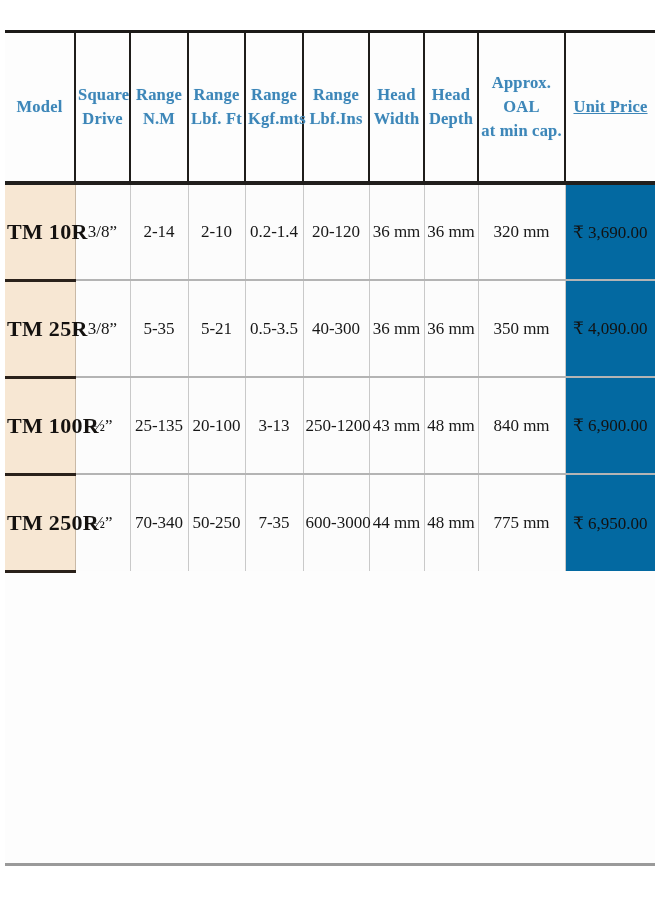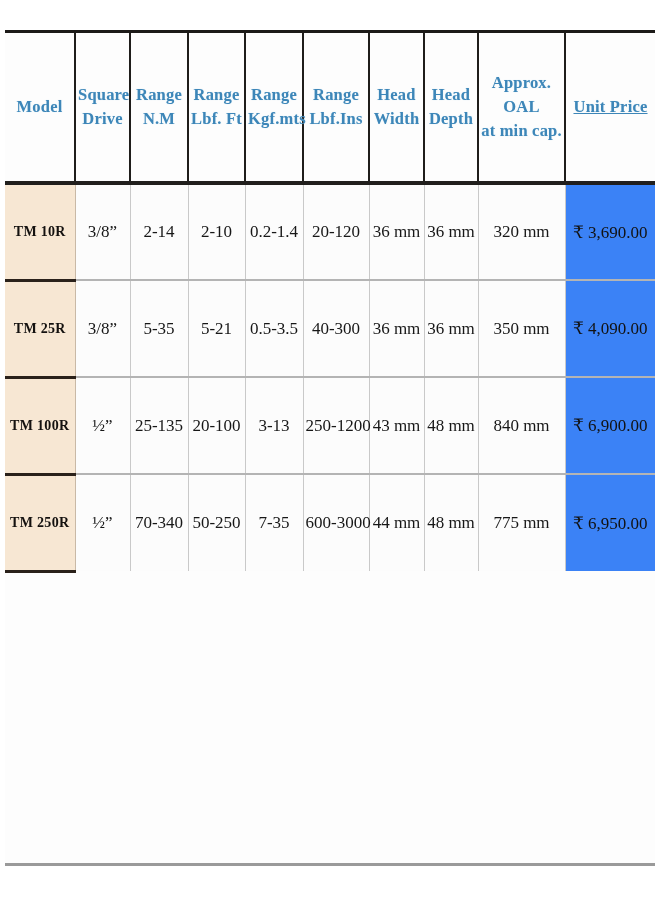--- a/index.html
+++ b/index.html
@@ -90,33 +90,33 @@
     white-space: nowrap;
     font-weight: 400;
   }
   tbody td:last-child { border-right: none; }
   tbody tr:last-child td { border-bottom: none; }
 
   
   tbody td.model-cell {
     background: #f7e7d3;
     font-weight: 700;
-    font-size: 14px;
+    font-size: 22px;
     color: #14110f;
     border-right: 1px solid #c9b9a6;
     border-bottom: 3px solid #2a211a;
     letter-spacing: .3px;
   }
   tbody tr:last-child td.model-cell {
     border-bottom: 3px solid #2a211a;
   }
 
   
   tbody td.price-cell {
-    background: #3b82f6;
+    background: #0369a1;
     font-size: 17px;
     color: #121212;
   }
 </style>
 </head>
 <body>
 
 <div class="page">
   <div class="table-wrap">
     <table class="spec">

